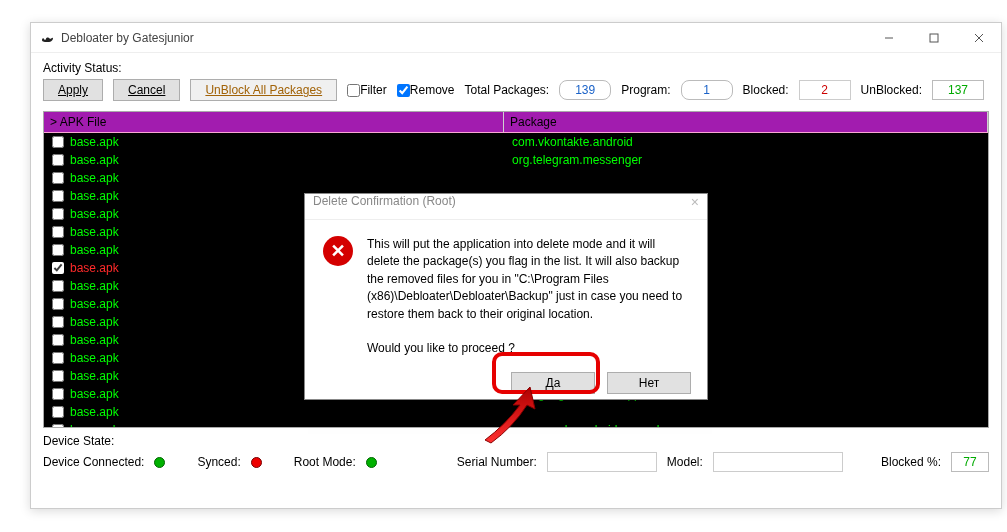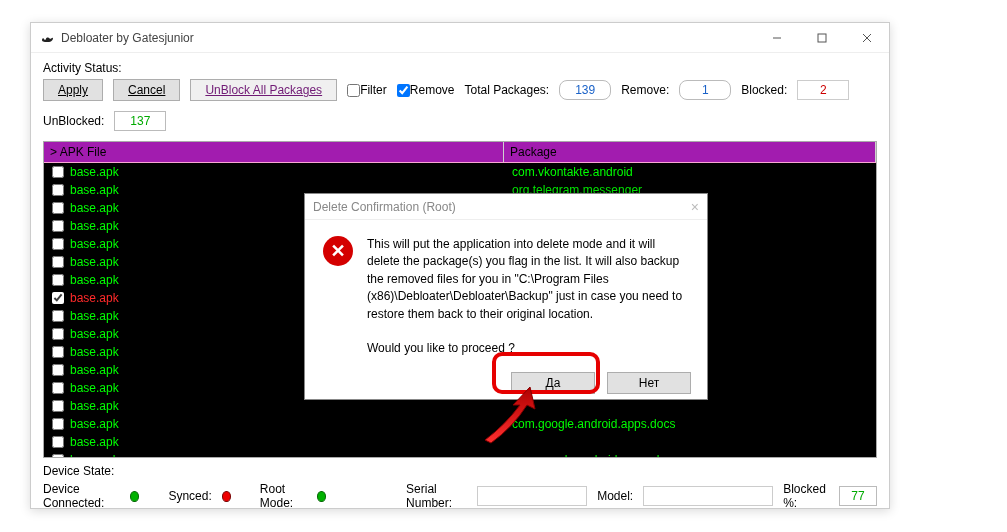--- a/index.html
+++ b/index.html
@@ -1,32 +1,32 @@
 <!DOCTYPE html>
 <html><head>
 <meta charset="utf-8">
 <style>
 * { box-sizing: border-box; margin: 0; padding: 0; font-family: "Segoe UI", Tahoma, sans-serif; font-size: 12px; }
 body { background: #fff; width: 1007px; height: 532px; overflow: hidden; position: relative; }
 
-.window { position: absolute; left: 30px; top: 22px; width: 860px; height: 487px; border: 1px solid #ccc; background: #fff; box-shadow: 0 2px 10px rgba(0,0,0,0.15); }
+.window { position: absolute; left: 30px; top: 22px; width: 972px; height: 487px; border: 1px solid #ccc; background: #fff; box-shadow: 0 2px 10px rgba(0,0,0,0.15); }
 
 .titlebar { height: 30px; display: flex; align-items: center; padding: 0 0 0 8px; border-bottom: 1px solid #eee; }
 .titlebar .app-icon { width: 16px; height: 16px; margin-right: 6px; display: inline-flex; align-items: center; justify-content: center; }
 .titlebar .app-icon svg { width: 16px; height: 16px; }
 .titlebar .title { flex: 1; color: #444; }
 .winbtn { width: 45px; height: 30px; display: flex; align-items: center; justify-content: center; color: #555; }
 
 .client { padding: 8px 12px 4px 12px; }
 
 .toolbar-group { border: 0; }
 .toolbar-label { color: #000; margin-bottom: 4px; }
 .toolbar-row { display: flex; align-items: center; gap: 10px; flex-wrap: wrap; }
 .btn { height: 22px; padding: 0 14px; border: 1px solid #adadad; background: #e1e1e1; cursor: pointer; display: inline-flex; align-items: center; justify-content: center; text-decoration: underline; }
-.btn:disabled { color: #701a75; background: #f0f0f0; cursor: default; }
+.btn:disabled { color: #a16207; background: #f0f0f0; cursor: default; }
 .chk { display: inline-flex; align-items: center; gap: 0; }
 .chk input { width: 13px; height: 13px; }
 .statlabel { color: #000; }
 .box { display: inline-block; border: 1px solid #bbb; min-width: 52px; height: 20px; line-height: 18px; text-align: center; padding: 0 4px; }
 .box.blue { color: #1a62c8; border-radius: 8px; }
 .box.red { color: #c00; border-color: #ccc; }
 .box.green { color: #0a0; }
 
 .table-wrap { margin-top: 10px; border: 1px solid #aaa; height: 317px; display: flex; flex-direction: column; }
 .thead { display: flex; background: #a21caf; border-bottom: 1px solid #f9a8d4; }
@@ -46,21 +46,21 @@
 .statusbar .lbl { color: #000; margin-bottom: 4px; }
 .statusrow { display: flex; align-items: center; gap: 10px; }
 .dot { width: 11px; height: 11px; border-radius: 50%; display: inline-block; }
 .dot.green { background: #00b100; border: 1px solid #060; }
 .dot.red { background: #e00; border: 1px solid #700; }
 .field { border: 1px solid #ccc; height: 20px; min-width: 110px; display: inline-block; background:#fff; }
 .batbox { border: 1px solid #bbb; min-width: 38px; height: 20px; line-height: 18px; text-align: center; color: #0a0; padding: 0 6px; }
 
 
 .modal { position: absolute; left: 304px; top: 193px; width: 404px; height: 207px; background: #fff; border: 1px solid #888; box-shadow: 4px 4px 20px rgba(0,0,0,0.5); z-index: 10; }
-.modal .mtitle { height: 26px; display: flex; align-items: center; padding: 0 8px; color: #888; border-bottom: 1px solid #eee; }
+.modal .mtitle { height: 26px; display: flex; padding: 0 8px; color: #888; border-bottom: 1px solid #eee; }
 .modal .mtitle .x { margin-left: auto; color: #bbb; font-size: 14px; }
 .modal .mbody { display: flex; padding: 16px 18px 0 18px; gap: 14px; }
 .modal .erricon { width: 30px; height: 30px; border-radius: 50%; background: #d40000; color: #fff; display: flex; align-items: center; justify-content: center; font-weight: bold; font-size: 18px; flex-shrink: 0; }
 .modal .mtext { color: #000; line-height: 1.45; }
 .modal .mbtns { display: flex; gap: 12px; justify-content: flex-end; padding: 14px 16px 12px 0; margin-top: auto; }
 .dlgbtn { width: 84px; height: 22px; border: 1px solid #adadad; background: #e1e1e1; cursor: pointer; }
 
 
 .highlight { position: absolute; border: 4px solid #e60000; border-radius: 10px; width: 108px; height: 42px; left: 492px; top: 352px; z-index: 11; pointer-events:none; }
 
@@ -112,21 +112,21 @@
         <label class="chk">
             <input type="checkbox" style="">
             <span>Filter</span>
           </label>
         <label class="chk">
             <input type="checkbox" checked="" style="">
             <span>Remove</span>
           </label>
         <span class="statlabel">Total Packages:</span>
         <span class="box blue">139</span>
-        <span class="statlabel">Remove:</span>
+        <span class="statlabel">Program:</span>
         <span class="box blue">1</span>
         <span class="statlabel">Blocked:</span>
         <span class="box red">2</span>
         <span class="statlabel">UnBlocked:</span>
         <span class="box green">137</span>
       </div>
     </div>
 
     <div class="table-wrap">
       <div class="thead">

